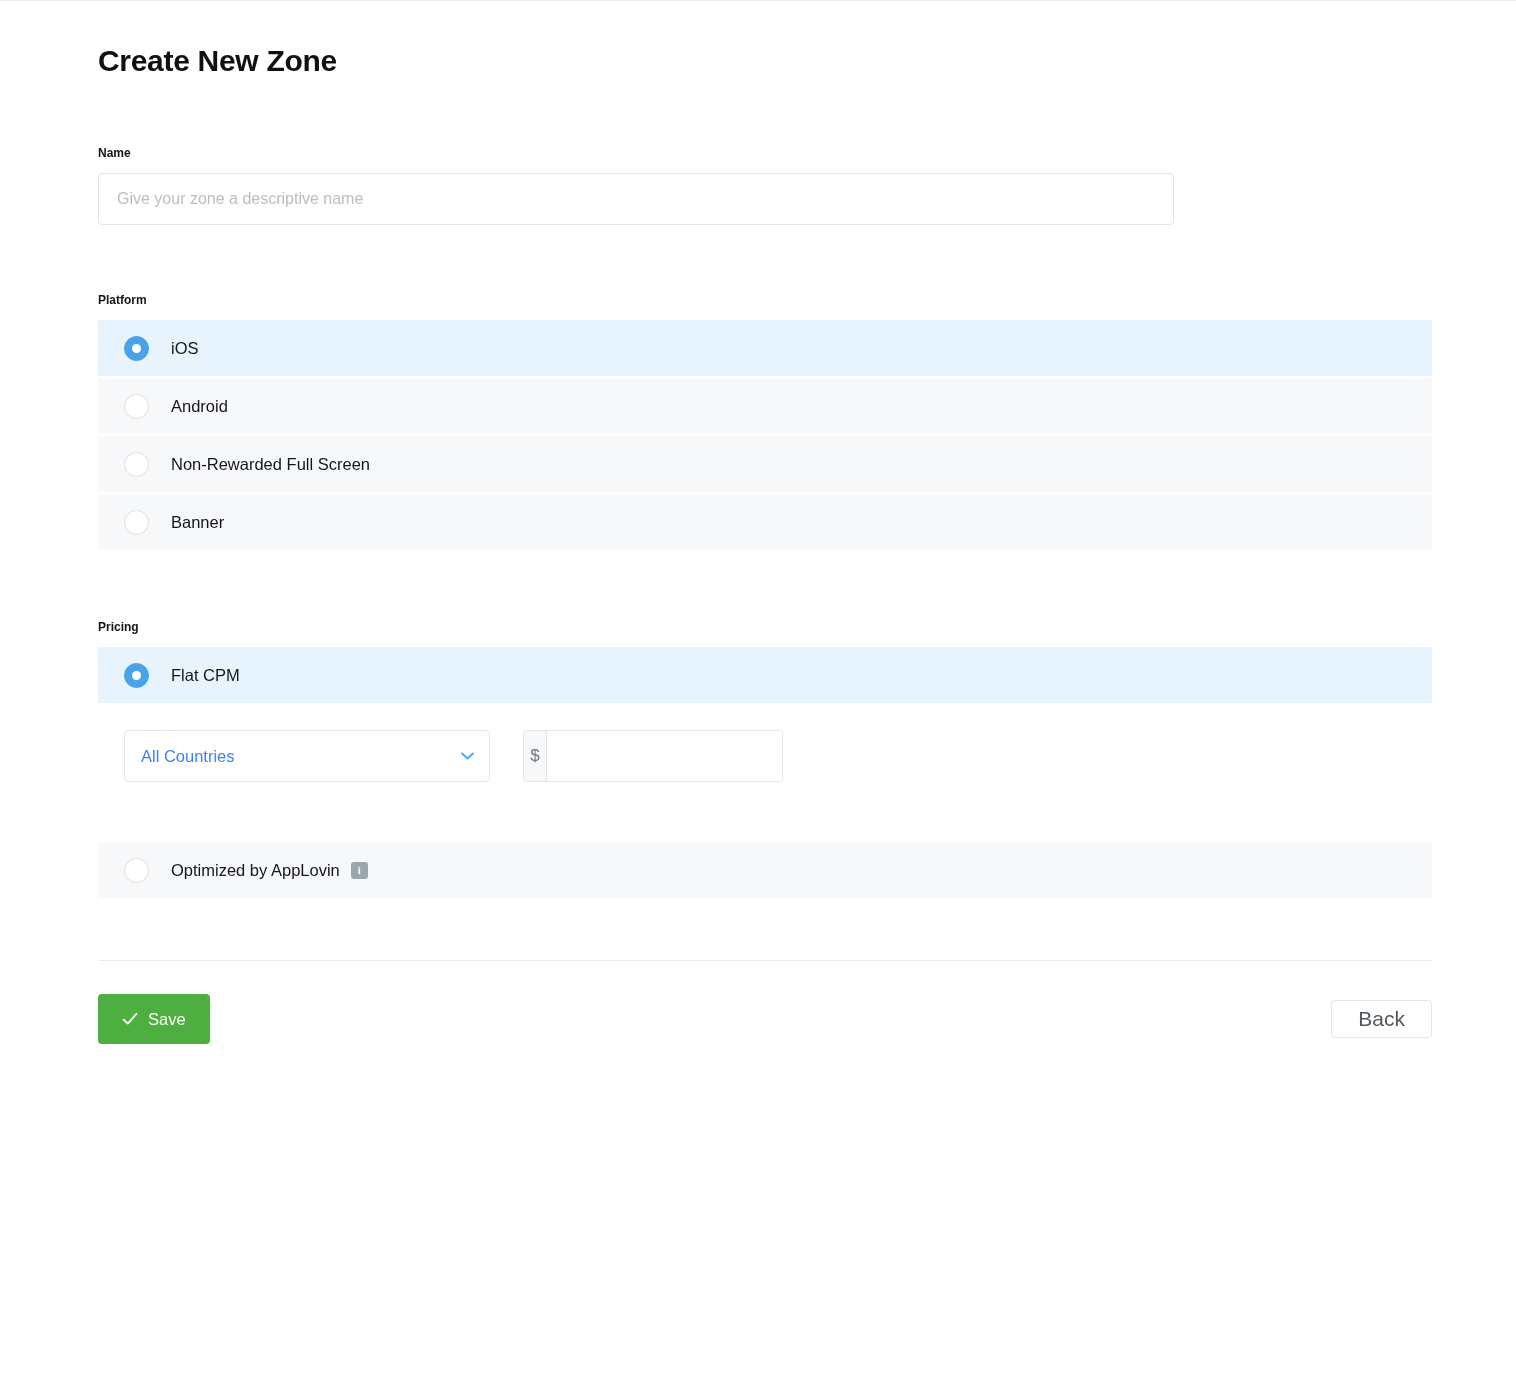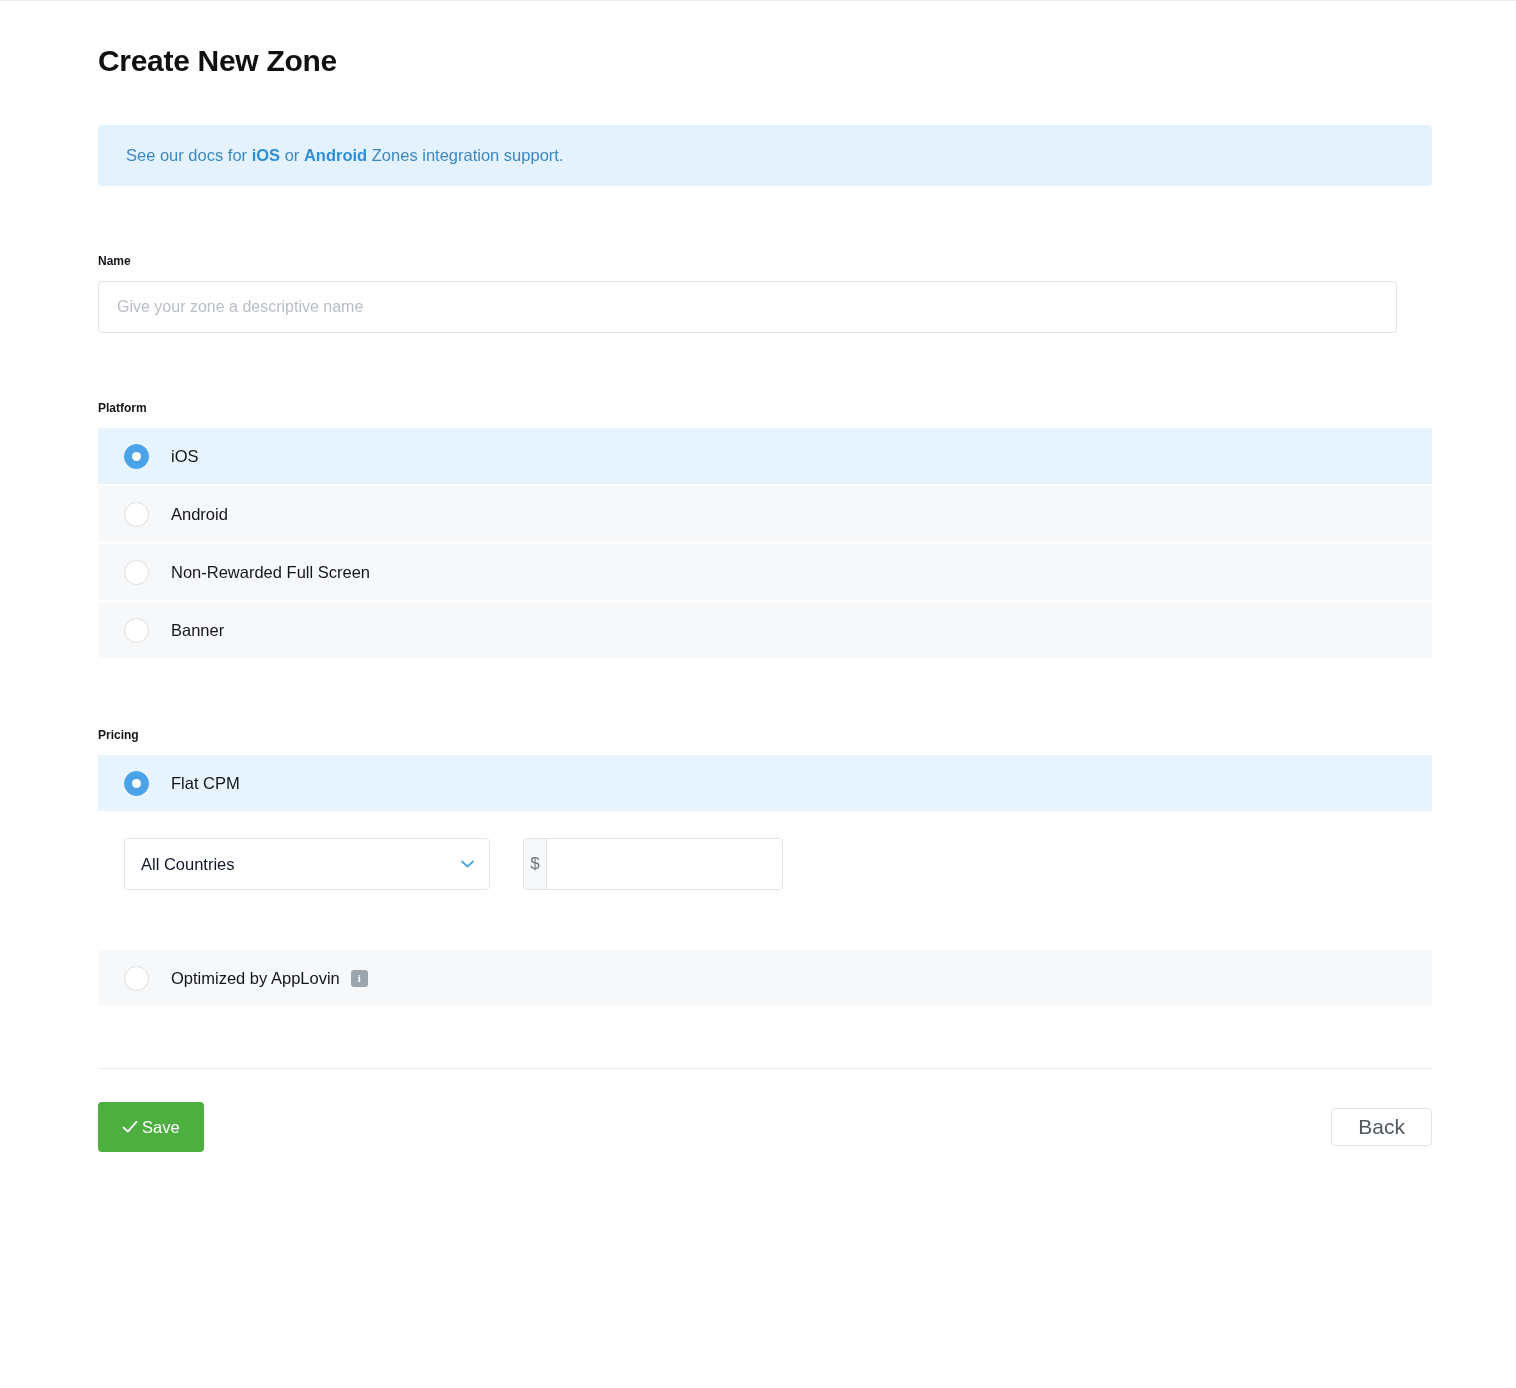--- a/index.html
+++ b/index.html
@@ -49,21 +49,21 @@
     text-decoration: none;
   }
   .field-label {
     font-size: 12px;
     font-weight: bold;
     color: #14161a;
     margin-top: 68px;
     margin-bottom: 13px;
   }
   .text-input {
-    width: 1299px;
+    width: 1076px;
     height: 52px;
     border: 1px solid #e2e4e6;
     border-radius: 4px;
     padding: 0 18px;
     font-size: 16px;
     font-family: "Liberation Sans", sans-serif;
     color: #14161a;
     outline: none;
     background: #fff;
   }
@@ -144,21 +144,21 @@
     width: 100%;
     height: 100%;
     -webkit-appearance: none;
     appearance: none;
     border: 1px solid #e2e4e6;
     border-radius: 4px;
     background: #ffffff;
     padding: 0 38px 0 16px;
     font-size: 16.5px;
     font-family: "Liberation Sans", sans-serif;
-    color: #0f172a;
+    color: #3b82f6;
     outline: none;
   }
   .dd-caret {
     position: absolute;
     right: 16px;
     top: 50%;
     transform: translateY(-50%);
     pointer-events: none;
     width: 13px;
     height: 8px;
@@ -200,21 +200,21 @@
   .footer {
     width: 1334px;
     display: flex;
     align-items: center;
     justify-content: space-between;
     margin-top: 33px;
   }
   .btn-save {
     display: inline-flex;
     align-items: center;
-    gap: 4px;
+    gap: 10px;
     background: #4caf3f;
     color: #ffffff;
     border: none;
     border-radius: 4px;
     height: 50px;
     padding: 0 24px;
     font-size: 16.5px;
     font-family: "Liberation Sans", sans-serif;
     cursor: pointer;
   }
@@ -233,23 +233,20 @@
 </style>
 </head>
 <body>
 
 <div class="topline"></div>
 
 <div class="page">
 
   <h1 class="page-title">Create New Zone</h1>
 
-  <div class="notice">
-    <span>See our docs for </span><a href="#">iOS</a><span> or </span><a href="#">Android</a><span> Zones integration support.</span>
-  </div>
 
   <div class="field-label">Name</div>
   <input class="text-input" type="text" placeholder="Give your zone a descriptive name" style="">
 
   <div class="field-label">Platform</div>
   <div class="radio-group">
     <div class="radio-row selected">
       <span class="radio on"></span>
       <span class="radio-label">iOS</span>
     </div>

